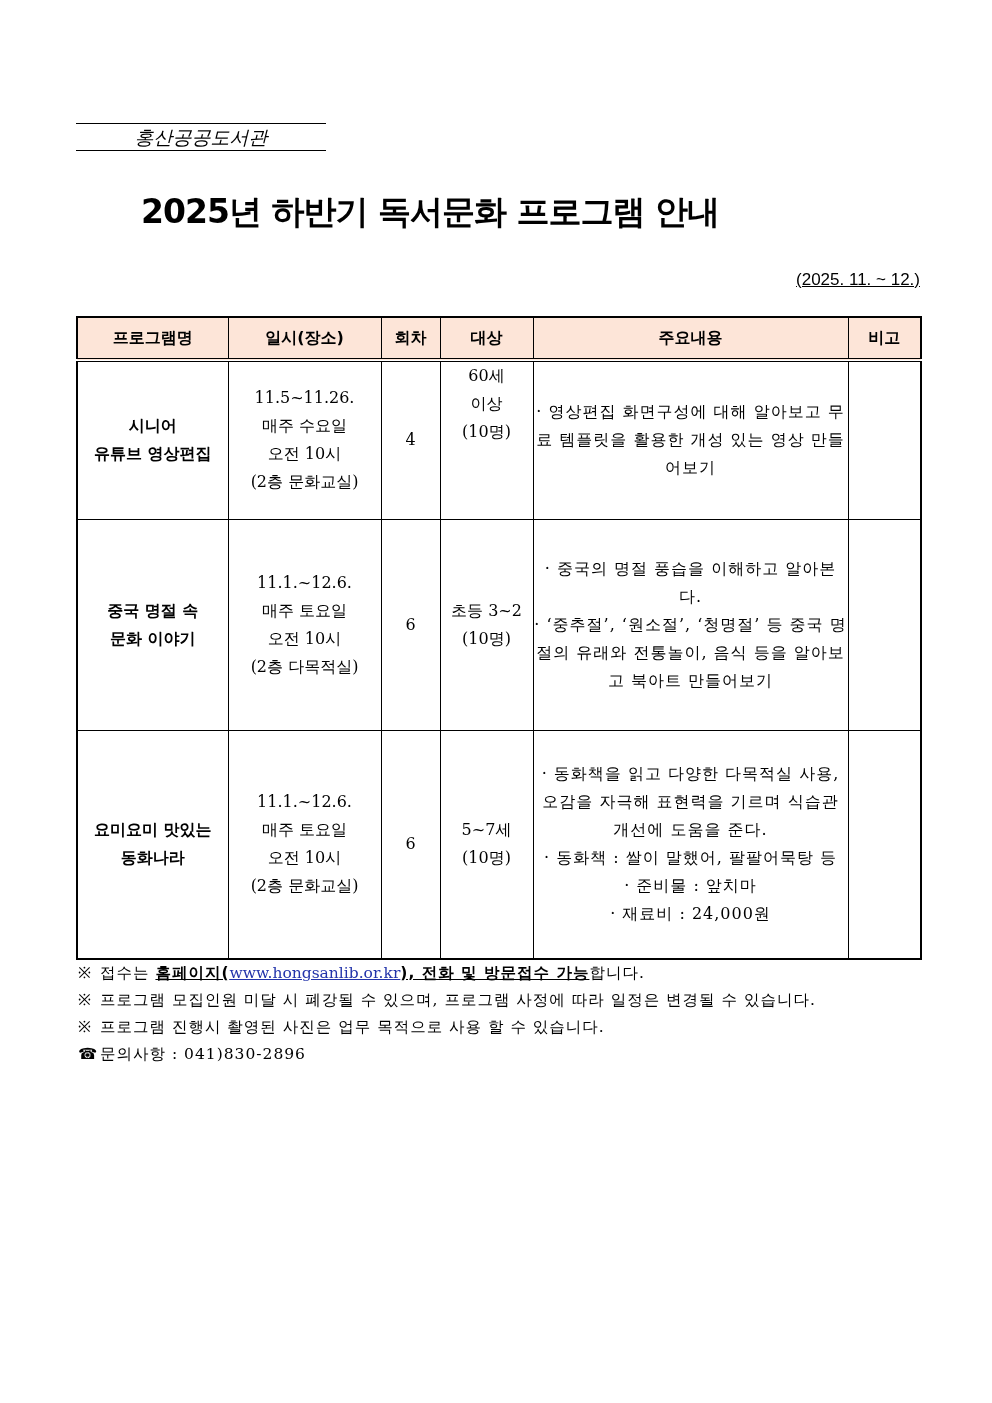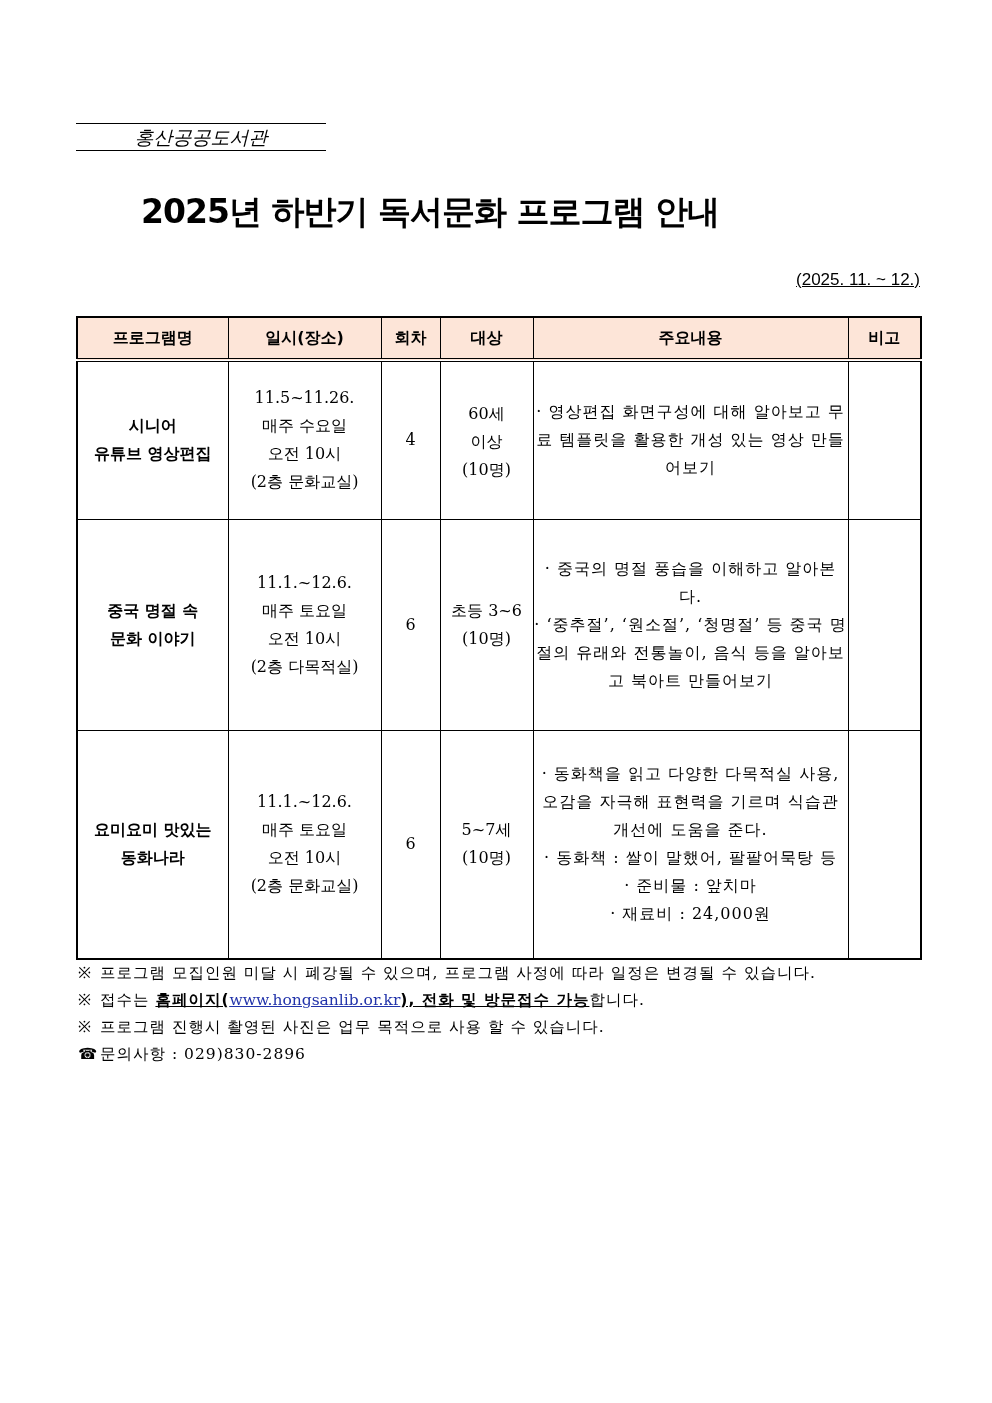--- a/index.html
+++ b/index.html
@@ -73,21 +73,21 @@
         <div>시니어</div>
         <div>유튜브 영상편집</div>
       </td>
       <td>
         <div>11.5~11.26.</div>
         <div>매주 수요일</div>
         <div>오전 10시</div>
         <div>(2층 문화교실)</div>
       </td>
       <td>4</td>
-      <td style="vertical-align:top;padding-top:38px;">
+      <td style="vertical-align:top;">
         <div>60세</div>
         <div>이상</div>
         <div>(10명)</div>
       </td>
       <td class="content">
         <div>·  영상편집 화면구성에 대해 알아보고 무료 템플릿을 활용한 개성 있는 영상 만들어보기</div>
       </td>
       <td></td>
     </tr>
     <tr style="height:211px">
@@ -96,21 +96,21 @@
         <div>문화 이야기</div>
       </td>
       <td>
         <div>11.1.~12.6.</div>
         <div>매주 토요일</div>
         <div>오전 10시</div>
         <div>(2층 다목적실)</div>
       </td>
       <td>6</td>
       <td>
-        <div>초등 3~6</div>
+        <div>초등 3~2</div>
         <div>(10명)</div>
       </td>
       <td class="content">
         <div>·  중국의 명절 풍습을 이해하고 알아본다.</div>
         <div>· ‘중추절’, ‘원소절’, ‘청명절’ 등 중국 명절의 유래와 전통놀이, 음식 등을 알아보고 북아트 만들어보기</div>
       </td>
       <td></td>
     </tr>
     <tr style="height:229px">
       <td class="name">
@@ -134,24 +134,24 @@
         <div>· 준비물 : 앞치마</div>
         <div>· 재료비 : 24,000원</div>
       </td>
       <td></td>
     </tr>
   </tbody>
 </table>
 
 <div class="notes">
   <div class="note-line">
-    <span class="mark">※</span><span>프로그램 모집인원 미달 시 폐강될 수 있으며, 프로그램 사정에 따라 일정은 변경될 수 있습니다.</span>
+    <span class="mark">※</span><span>접수는 </span><span class="b u">홈페이지(</span><span class="link">www.hongsanlib.or.kr</span><span class="b u">), 전화 및 방문접수 가능</span><span>합니다.</span>
   </div>
   <div class="note-line">
-    <span class="mark">※</span><span>접수는 </span><span class="b u">홈페이지(</span><span class="link">www.hongsanlib.or.kr</span><span class="b u">), 전화 및 방문접수 가능</span><span>합니다.</span>
+    <span class="mark">※</span><span>프로그램 모집인원 미달 시 폐강될 수 있으며, 프로그램 사정에 따라 일정은 변경될 수 있습니다.</span>
   </div>
   <div class="note-line">
     <span class="mark">※</span><span>프로그램 진행시 촬영된 사진은 업무 목적으로 사용 할 수 있습니다.</span>
   </div>
   <div class="note-line">
-    <span class="mark">☎</span><span>문의사항 : 029)830-2896</span>
+    <span class="mark">☎</span><span>문의사항 : 041)830-2896</span>
   </div>
 </div>
 
 </body></html>

